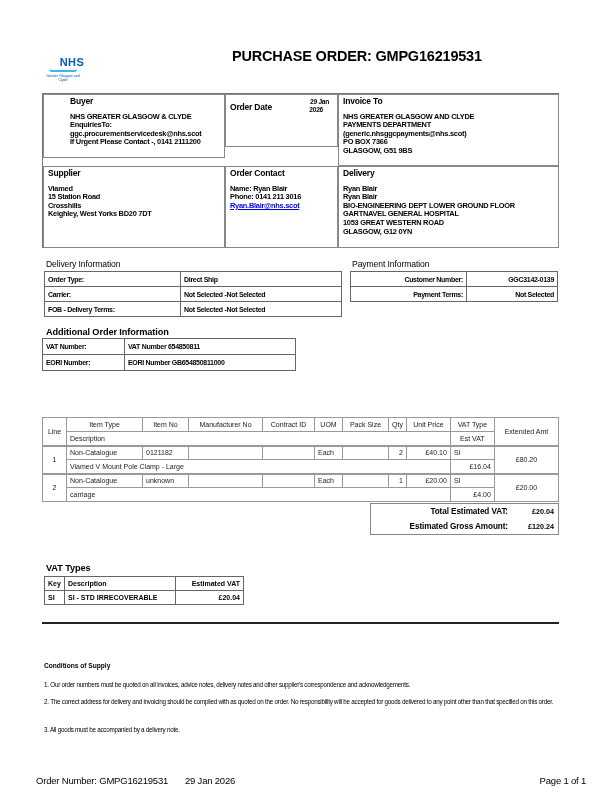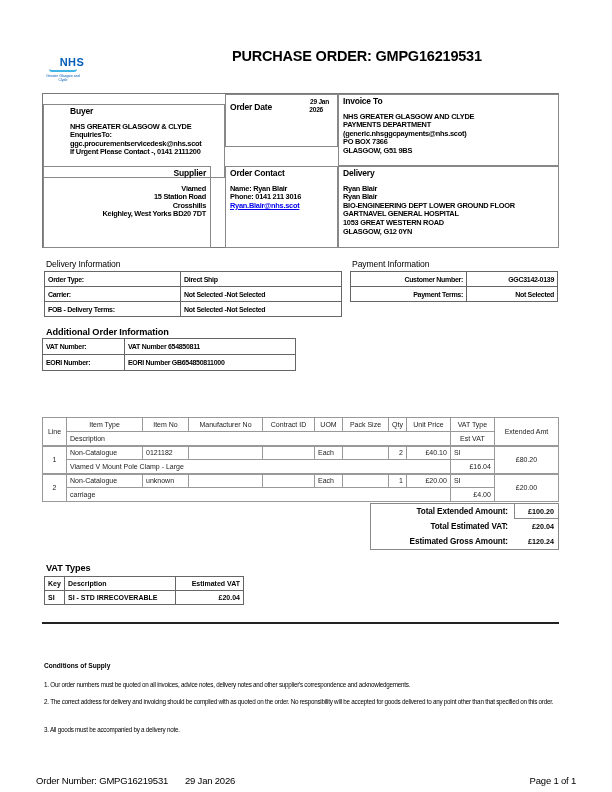--- a/index.html
+++ b/index.html
@@ -57,41 +57,41 @@
 <body>
 
 <div class="abs logo">
   <div class="logo-box">NHS</div>
   <div class="logo-swoosh"></div>
   <div class="logo-sub">Greater Glasgow and Clyde</div>
 </div>
 <div class="abs title">PURCHASE ORDER: GMPG16219531</div>
 
 <div class="abs grid">
-  <div class="cell" style="left:0;top:10px;width:182px;height:74px;padding-left:26px;">
+  <div class="cell" style="left:0;top:0;width:182px;height:64px;padding-left:26px;">
     <h3>Buyer</h3>
     <span class="line">NHS GREATER GLASGOW &amp; CLYDE</span>
     <span class="line">EnquiriesTo:</span>
     <span class="line">ggc.procurementservicedesk@nhs.scot</span>
     <span class="line">If Urgent Please Contact -,  0141 2111200</span>
   </div>
   <div class="cell" style="left:182px;top:0;width:113px;height:53px;">
     <h3 style="position:absolute;left:4px;top:8px;">Order Date</h3>
     <span class="line" style="position:absolute;right:8px;top:3px;font-size:6.6px;line-height:7.5px;">29 Jan</span>
     <span class="line" style="position:absolute;right:14px;top:11px;font-size:6.6px;line-height:7.5px;">2026</span>
   </div>
   <div class="cell" style="left:295px;top:0;width:221px;height:72px;">
     <h3>Invoice To</h3>
     <span class="line">NHS GREATER GLASGOW AND CLYDE</span>
     <span class="line">PAYMENTS DEPARTMENT</span>
     <span class="line">(generic.nhsggcpayments@nhs.scot)</span>
     <span class="line">PO BOX 7366</span>
     <span class="line">GLASGOW,    G51 9BS</span>
   </div>
-  <div class="cell" style="left:0;top:72px;width:168px;height:82px;text-align:right;">
+  <div class="cell" style="left:0;top:72px;width:182px;height:82px;">
     <h3>Supplier</h3>
     <span class="line">Viamed</span>
     <span class="line">15 Station Road</span>
     <span class="line">Crosshills</span>
     <span class="line">Keighley, West Yorks BD20 7DT</span>
   </div>
   <div class="cell" style="left:182px;top:72px;width:113px;height:82px;">
     <h3>Order Contact</h3>
     <span class="line">Name: Ryan Blair</span>
     <span class="line">Phone: 0141 211 3016</span>
@@ -206,24 +206,20 @@
     <td rowspan="2" class="center">£20.00</td>
   </tr>
   <tr>
     <td colspan="8">carriage</td>
     <td class="right">£4.00</td>
   </tr>
 </tbody>
   </table>
 
 <div class="abs totals">
-  <div class="tot-row first">
-    <span class="lbl">Total Extended Amount:</span>
-    <span class="val">£100.20</span>
-  </div>
   <div class="tot-row">
     <span class="lbl">Total Estimated VAT:</span>
     <span class="val">£20.04</span>
   </div>
   <div class="tot-row">
     <span class="lbl">Estimated Gross Amount:</span>
     <span class="val">£120.24</span>
   </div>
 </div>
 
@@ -245,13 +241,13 @@
 
 <div class="abs hr"></div>
 
 <div class="abs cond-title">Conditions of Supply</div>
 <div class="abs cond" style="top:681px;">1. Our order numbers must be quoted on all invoices, advice notes, delivery notes and other supplier's correspondence and acknowledgements.</div>
 <div class="abs cond" style="top:698px;">2. The correct address for delivery and invoicing should be complied with as quoted on the order. No responsibility will be accepted for goods delivered to any point other than that specified on this order.</div>
 <div class="abs cond" style="top:726px;">3. All goods must be accompanied by a delivery note.</div>
 
 <div class="abs footer" style="left:36px;">Order Number: GMPG16219531</div>
 <div class="abs footer" style="left:185px;text-align:center;">29 Jan 2026</div>
-<div class="abs footer" style="right:36px;">Page 1 of 1</div>
+<div class="abs footer" style="right:26px;">Page 1 of 1</div>
 
 </body></html>

